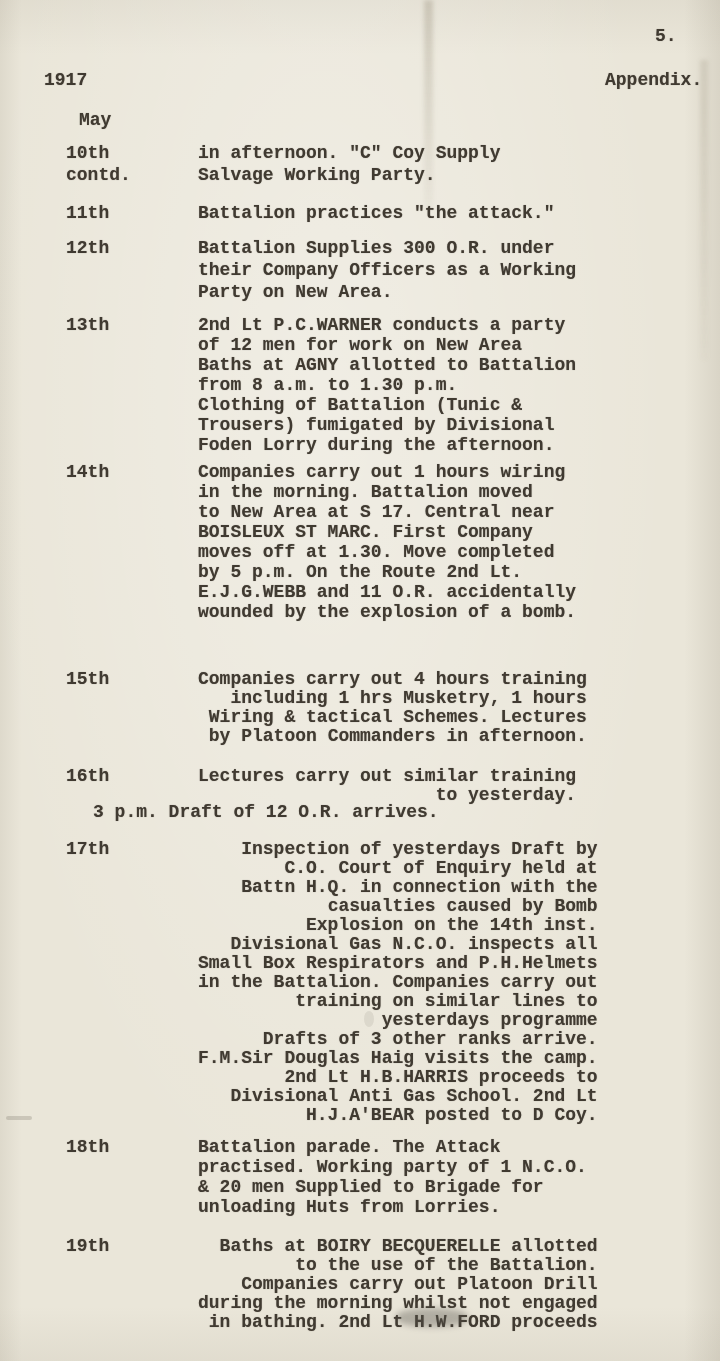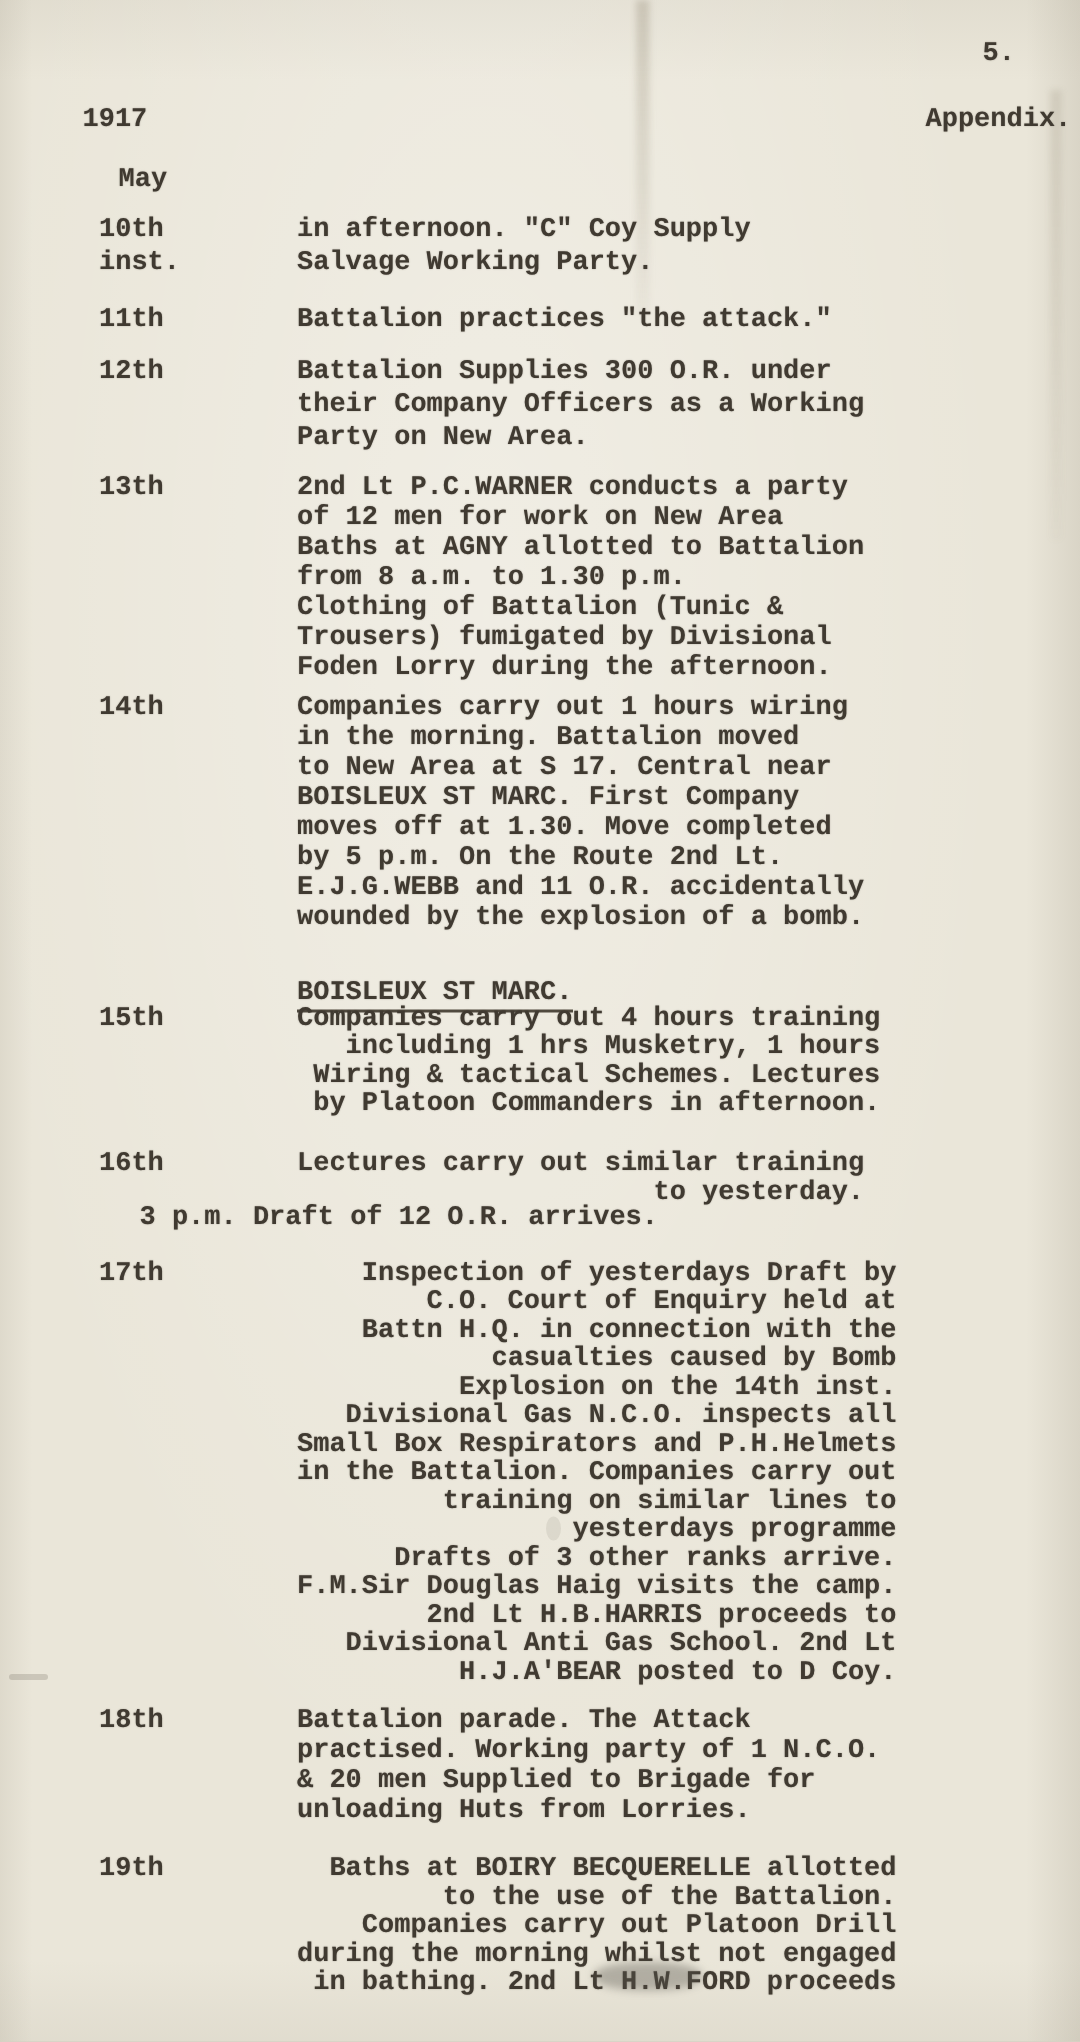--- a/index.html
+++ b/index.html
@@ -55,27 +55,27 @@
 <body>
 
 <div id="page">
 
   <div class="fold-mark" style="left:424px;top:0;width:9px;height:210px;"></div>
   <div class="fold-mark" style="left:700px;top:60px;width:8px;height:300px;opacity:0.6;"></div>
   <div class="speck" style="left:6px;top:1116px;width:26px;height:4px;border-radius:2px;opacity:0.5;"></div>
   <div class="speck" style="left:364px;top:1011px;width:10px;height:16px;opacity:0.25;"></div>
 
   <div class="txt lh20" style="left:655px;top:26px;">5.</div>
-  <div class="txt lh20" style="left:55px;top:70px;">1917</div>
-  <div class="txt lh20" style="left:605px;top:70px;margin-left:12px;">Appendix.</div>
+  <div class="txt lh20" style="left:44px;top:70px;">1917</div>
+  <div class="txt lh20" style="left:605px;top:70px;">Appendix.</div>
   <div class="txt lh20" style="left:79px;top:110px;">May</div>
 
   <div class="entry" style="top:142px;">
     <div class="txt lh22 entry-date">10th
-inst.</div>
+contd.</div>
     <div class="txt lh22 entry-body">in afternoon. "C" Coy Supply
 Salvage Working Party.</div>
   </div>
 
   <div class="entry" style="top:202px;">
     <div class="txt lh22 entry-date">11th</div>
     <div class="txt lh22 entry-body">Battalion practices "the attack."</div>
   </div>
 
   <div class="entry" style="top:237px;">
@@ -101,23 +101,20 @@
     <div class="txt lh20 entry-body">Companies carry out 1 hours wiring
 in the morning.  Battalion moved
 to New Area at S 17. Central near
 BOISLEUX ST MARC. First Company
 moves off at 1.30.  Move completed
 by 5 p.m.  On the Route 2nd Lt.
 E.J.G.WEBB and 11 O.R. accidentally
 wounded by the explosion of a bomb.</div>
   </div>
 
-  <div class="txt lh20" style="left:198px;top:632px;">
-    <span class="heading-underline">BOISLEUX ST MARC.</span>
-  </div>
 
   <div class="entry" style="top:670px;">
     <div class="txt lh19 entry-date">15th</div>
     <div class="txt lh19 entry-body">Companies carry out 4 hours training
 including 1 hrs Musketry, 1 hours
 Wiring &amp; tactical Schemes. Lectures
 by Platoon Commanders in afternoon.</div>
   </div>
 
   <div class="entry" style="top:767px;">

